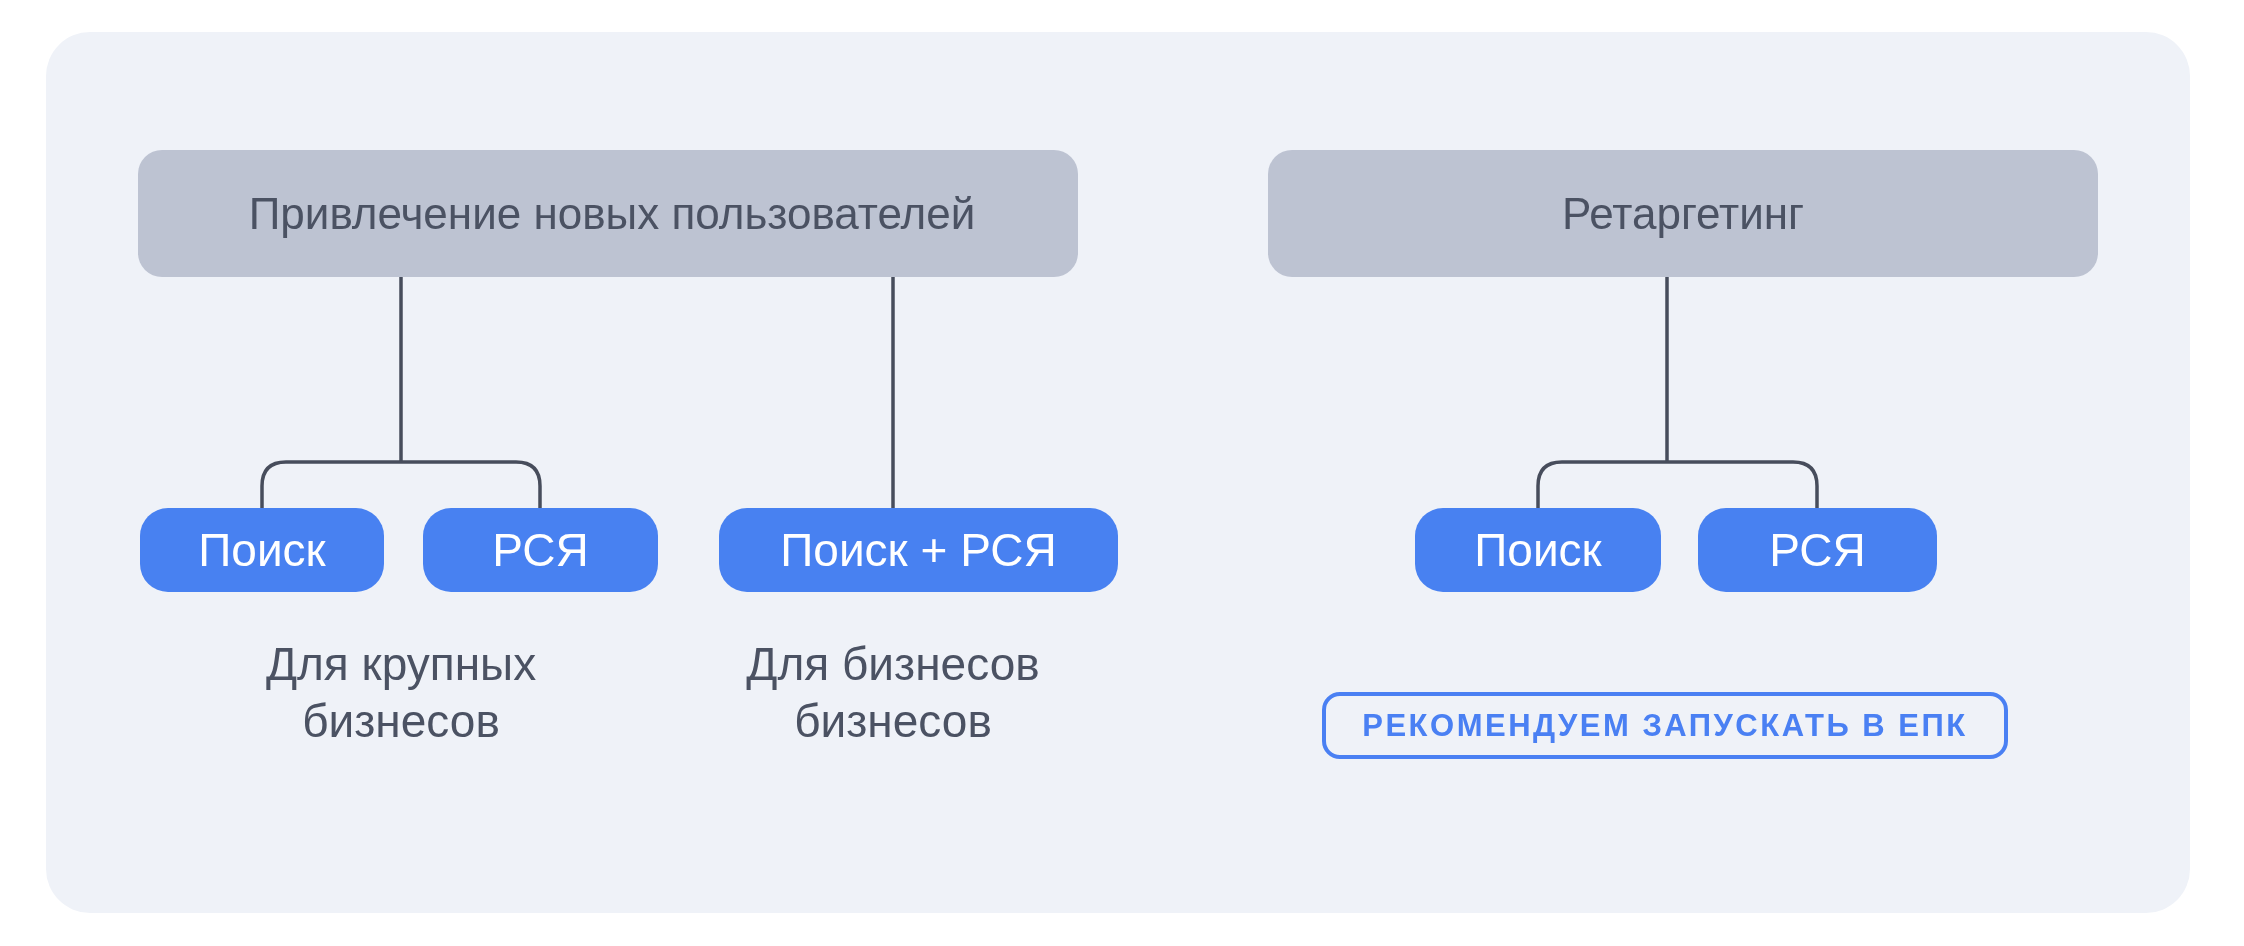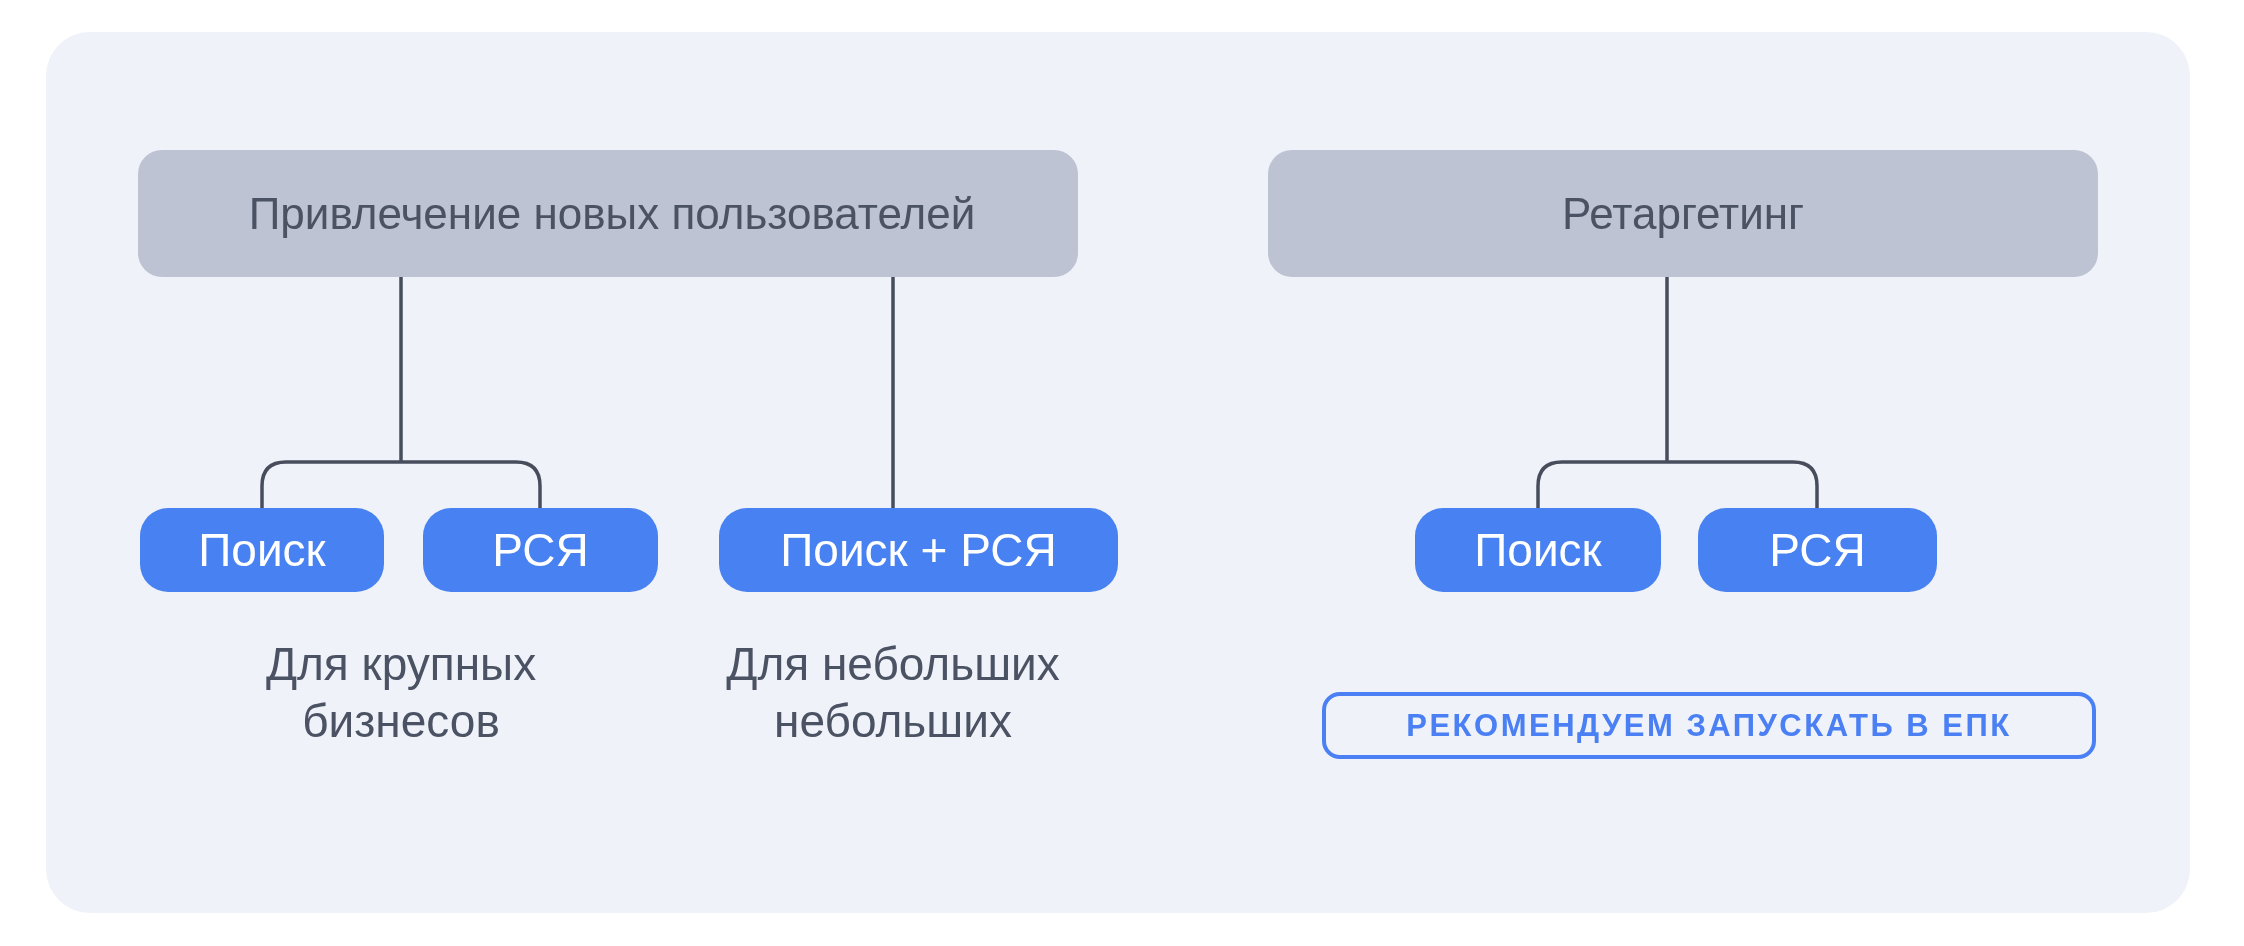--- a/index.html
+++ b/index.html
@@ -72,21 +72,21 @@
     text-align:center;
     font-size:46px;
     line-height:57px;
     color:var(--label-text);
   }
   .note1{left:181px;}
   .note2{left:673px;}
   .badge{
     position:absolute;
     left:1322px; top:692px;
-    width:774px; height:67px;
+    width:686px; height:67px;
     border:4px solid var(--badge-accent);
     border-radius:18px;
     display:flex; align-items:center; justify-content:center;
     font-size:31px;
     font-weight:bold;
     letter-spacing:2.5px;
     color:var(--badge-accent);
     background:transparent;
   }
 </style>
@@ -112,15 +112,15 @@
 <div class="node-button nb2">РСЯ</div>
 
 <div class="node-button nb3">Поиск + РСЯ</div>
 
 <div class="node-button nb4">Поиск</div>
 
 <div class="node-button nb5">РСЯ</div>
 
 <div class="note note1">Для крупных бизнесов</div>
 
-<div class="note note2">Для небольших небольших</div>
+<div class="note note2">Для бизнесов бизнесов</div>
 
 <div class="badge">РЕКОМЕНДУЕМ ЗАПУСКАТЬ В ЕПК</div>
 
 </body></html>

